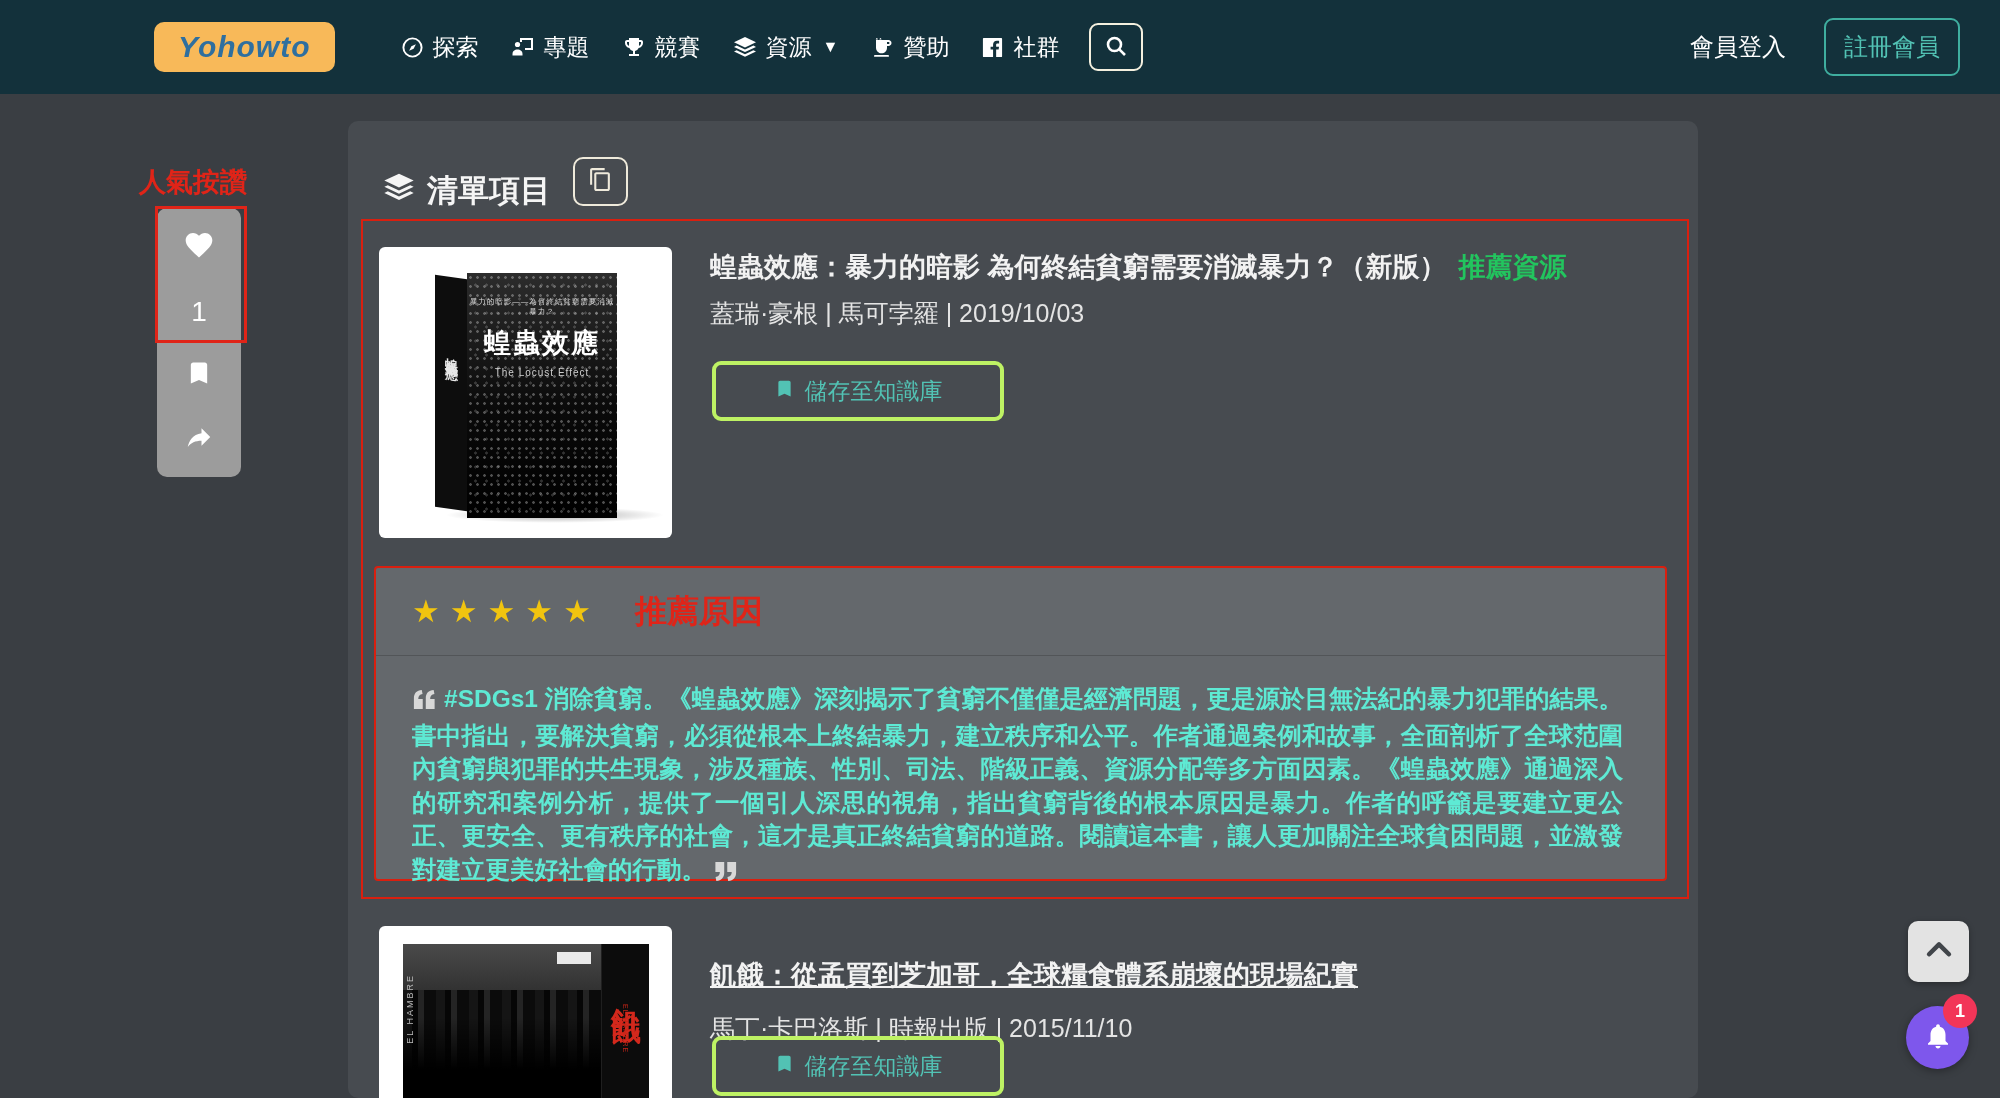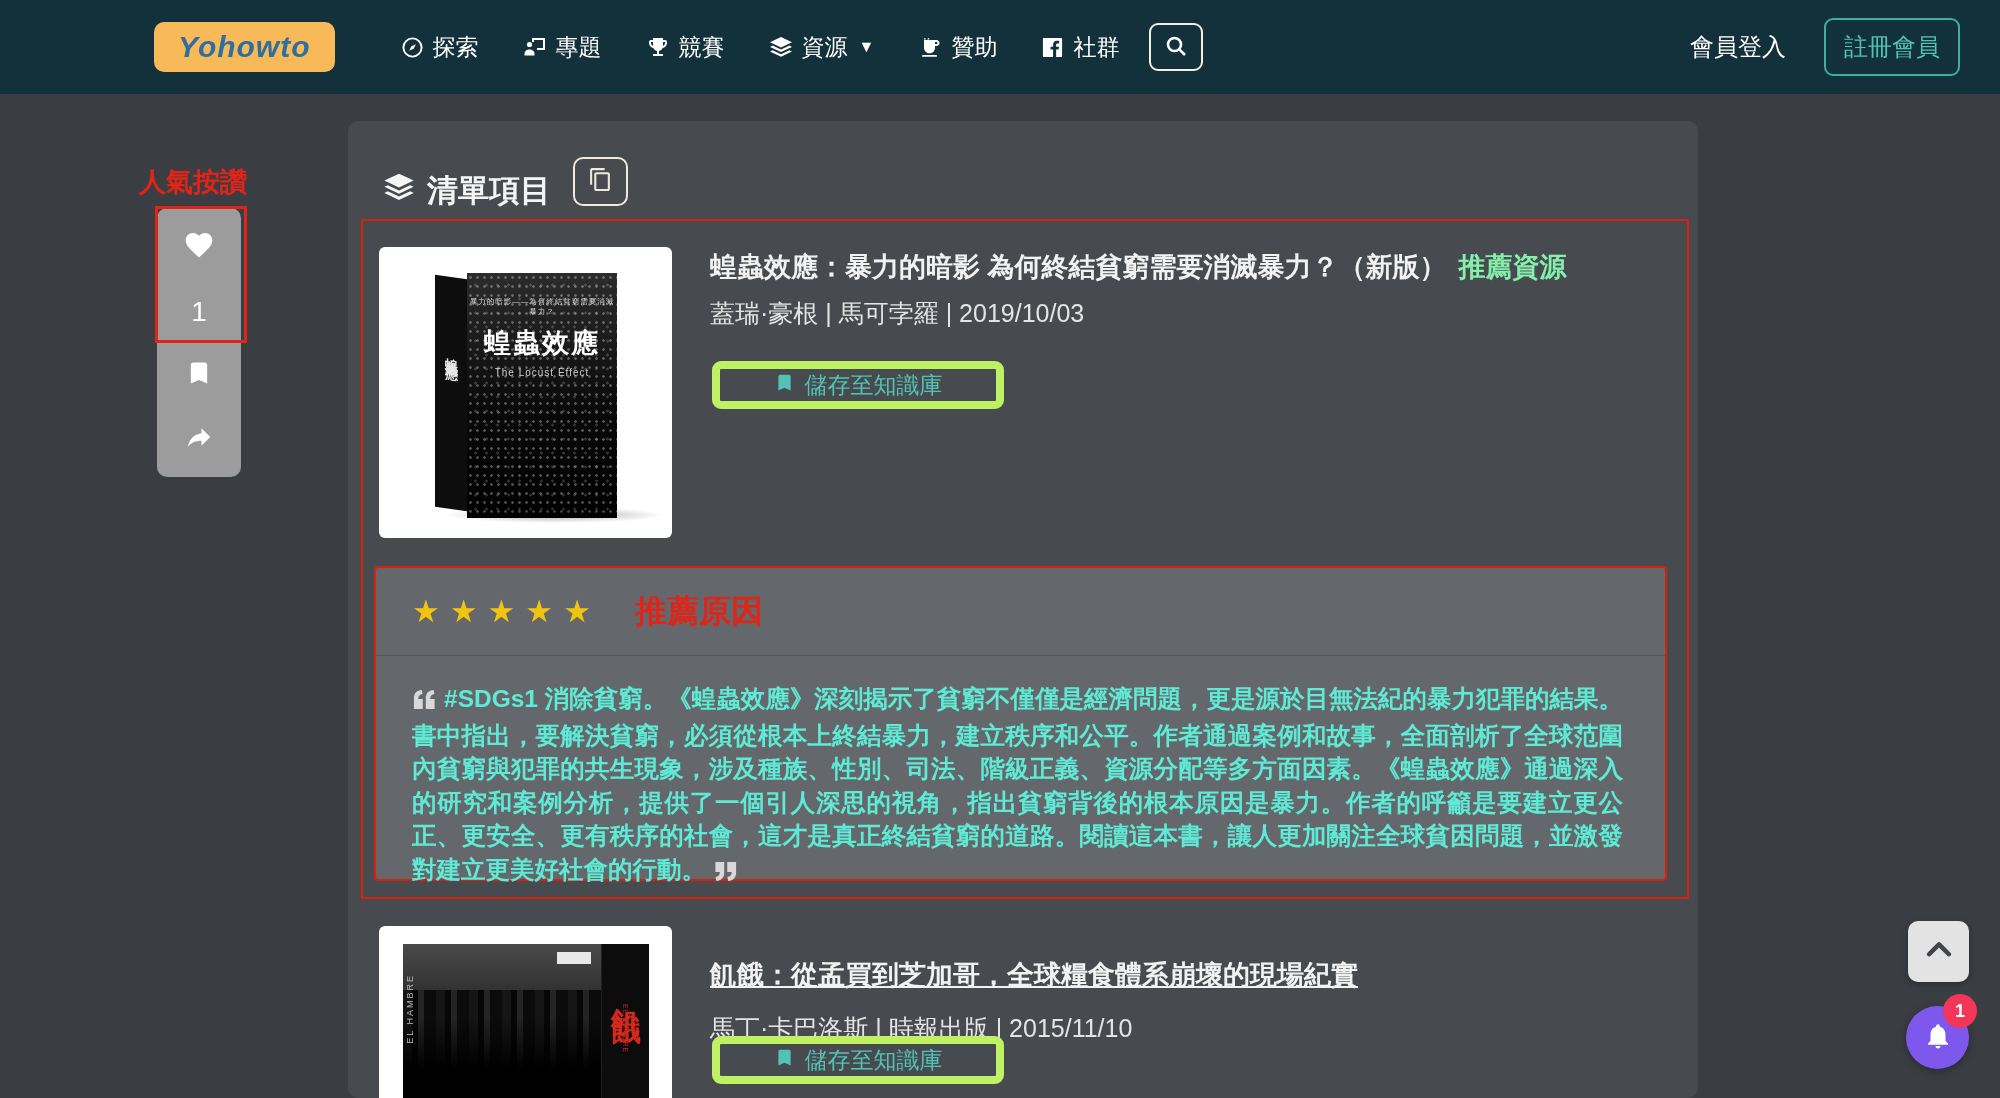--- a/index.html
+++ b/index.html
@@ -14,21 +14,21 @@
   
   .navbar{
     position:absolute;left:0;top:0;width:2000px;height:94px;
     background:#13313b;display:flex;align-items:center;
     box-sizing:border-box;padding:0 40px 0 154px;z-index:30;
   }
   .logo{
     background:#f8b959;color:#2f6f9f;font-size:30px;font-weight:bold;font-style:italic;
     padding:8px 24px;border-radius:10px;letter-spacing:1px;cursor:pointer;
   }
-  .nav-items{display:flex;align-items:flex-end;gap:44px;margin-left:66px;}
+  .nav-items{display:flex;align-items:flex-end;gap:32px;margin-left:66px;}
   .nav-item{display:flex;align-items:center;gap:9px;color:#fff;font-size:23px;cursor:pointer;white-space:nowrap;}
   .nav-item svg{display:block;}
   .caret{font-size:16px;color:#fff;margin-left:2px;}
   .search-btn{
     margin-left:30px;width:54px;height:48px;border:2px solid #f4f0df;border-radius:9px;
     display:flex;align-items:center;justify-content:center;cursor:pointer;background:transparent;
   }
   .nav-right{margin-left:auto;display:flex;align-items:center;gap:38px;}
   .login-link{color:#fff;font-size:24px;cursor:pointer;white-space:nowrap;}
   .register-btn{
@@ -90,28 +90,28 @@
   .book1-title{color:#fff;font-size:27px;font-weight:bold;letter-spacing:2px;margin-top:8px;}
   .book1-sub{color:#cfcfcf;font-size:10px;margin-top:6px;letter-spacing:1px;}
   .book1-shadow{
     position:absolute;left:10px;bottom:-6px;width:220px;height:16px;
     background:radial-gradient(ellipse at center, rgba(0,0,0,.35) 0%, transparent 70%);
   }
   .item-title{
     position:absolute;left:710px;color:#f2f2f2;font-size:27px;font-weight:bold;white-space:nowrap;
   }
   .title1{top:249px;}
-  .rec-badge{color:#86efac;margin-left:12px;font-weight:bold;}
+  .rec-badge{color:#22c55e;margin-left:12px;font-weight:bold;}
   .item-meta{
     position:absolute;left:710px;color:#e4e4e4;font-size:25px;white-space:nowrap;
   }
   .meta1{top:297px;}
   .save-btn{
-    position:absolute;left:712px;width:292px;height:48px;box-sizing:border-box;
-    border:8px solid #bef264;border-radius:9px;background:transparent;color:#52c2b4;
+    position:absolute;left:712px;width:292px;height:60px;box-sizing:border-box;
+    border:4px solid #bef264;border-radius:9px;background:transparent;color:#52c2b4;
     font-size:23px;display:flex;align-items:center;justify-content:center;gap:10px;cursor:pointer;
     font-family:inherit;
   }
   .save1{top:361px;}
   
   .rec-card{
     position:absolute;left:374px;top:566px;width:1293px;height:315px;box-sizing:border-box;
     background:#64686c;border:2px solid #d91f0f;border-radius:4px;
   }
   .rec-header{

